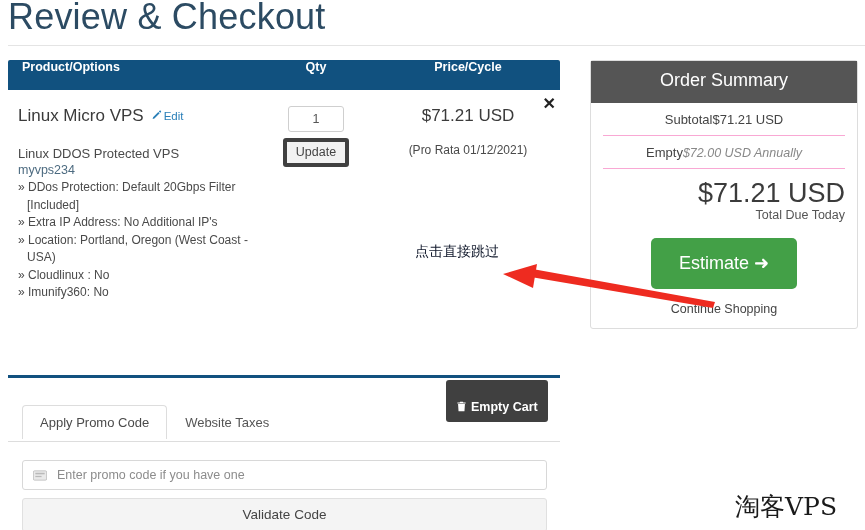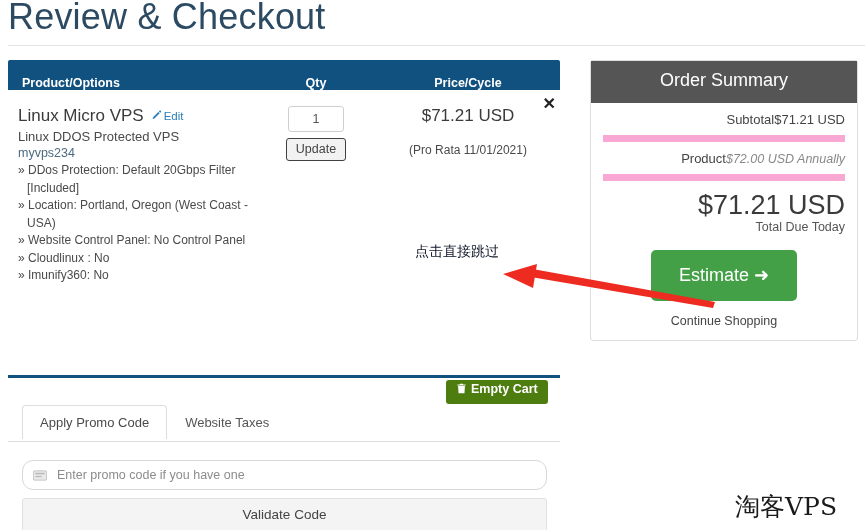--- a/index.html
+++ b/index.html
@@ -44,21 +44,21 @@
     top: 60px;
     width: 552px;
   }
   .cart-head {
     display: flex;
     background: #11517f;
     color: #ffffff;
     font-size: 12.5px;
     font-weight: bold;
     height: 30px;
-    align-items: flex-end;
+    align-items: flex-start;
     border-radius: 2px 2px 0 0;
   }
   .col-prod { width: 248px; padding-left: 14px; box-sizing: border-box; }
   .col-qty  { width: 120px; text-align: center; }
   .col-price{ width: 184px; text-align: center; }
 
   .cart-body {
     display: flex;
     padding-top: 16px;
     position: relative;
@@ -81,21 +81,21 @@
   }
   .pencil {
     display: inline-block;
     vertical-align: -1px;
     margin-right: 2px;
   }
   .prod-desc {
     font-size: 13px;
     color: #4a4a4a;
     line-height: 17px;
-    margin-top: 2px;
+    margin-top: 19px;
   }
   .prod-domain {
     font-size: 12.5px;
     color: #4d6b80;
     line-height: 17px;
   }
   .opt-list {
     margin: 0;
     padding: 0;
     list-style: none;
@@ -116,21 +116,21 @@
     color: #555;
     font-family: "Liberation Sans", sans-serif;
     background: #fff;
     box-sizing: border-box;
     padding: 0;
   }
   .update-btn {
     margin-top: 6px;
     display: inline-block;
     background: #f2f2f2;
-    border: 1px solid #404040;
+    border: 4px solid #404040;
     border-radius: 3px;
     font-size: 12.5px;
     color: #444;
     padding: 3px 9px 4px;
     font-family: "Liberation Sans", sans-serif;
     cursor: pointer;
   }
 
   .price-cell { width: 184px; text-align: center; }
   .price-main { font-size: 17px; color: #3b3b3b; }
@@ -155,25 +155,25 @@
     width: 552px;
     height: 3px;
     background: #11517f;
   }
 
   
   .empty-cart {
     position: absolute;
     left: 446px;
     top: 380px;
-    background: #4d7c0f;
+    background: #404040;
     color: #fff;
     font-size: 12.5px;
     font-weight: bold;
-    padding: 2px 10px 7px;
+    padding: 20px 10px 7px;
     border-radius: 3px;
     cursor: pointer;
     white-space: nowrap;
   }
   .trash { display: inline-block; vertical-align: -1px; margin-right: 4px; }
 
   
   .tabs {
     position: absolute;
     left: 22px;
@@ -209,21 +209,21 @@
   .promo-wrap {
     position: absolute;
     left: 22px;
     top: 460px;
     width: 525px;
   }
   .promo-input-row {
     display: flex;
     align-items: center;
     border: 1px solid #d8d8d8;
-    border-radius: 11px;
+    border-radius: 3px;
     height: 30px;
     background: #fff;
     box-sizing: border-box;
   }
   .promo-icon {
     margin: 0 8px 0 10px;
     display: inline-flex;
     align-items: center;
   }
   .promo-input {
@@ -265,26 +265,26 @@
   .summary-head {
     background: #555555;
     color: #ffffff;
     font-size: 18px;
     text-align: center;
     padding: 9px 0 12px;
   }
   .summary-body { padding: 0 12px; }
   .sum-row {
     display: flex;
-    justify-content: flex-end;
+    justify-content: center;
     align-items: baseline;
     font-size: 13px;
     color: #444;
     padding: 9px 0 8px;
-    border-bottom: 7px solid #f9a8d4;
+    border-bottom: 1px solid #f9a8d4;
   }
   .sum-row:last-of-type { border-bottom: none; }
   .sum-val-italic { font-style: italic; color: #888; font-size: 12.5px; }
   .total-block { text-align: right; padding: 10px 0 4px; }
   .total-amount { font-size: 27px; color: #3b3b3b; line-height: 1.05; }
   .total-label { font-size: 12.5px; color: #555; margin-top: 1px; }
   .checkout-wrap { text-align: center; padding: 12px 0 6px; }
   .checkout-btn {
     display: inline-block;
     background: #43a047;
@@ -352,35 +352,35 @@
   <div class="cart-body">
 
     <div class="prod-cell">
       <span class="prod-name">Linux Micro VPS</span><span class="edit-link"><span class="pencil"><svg width="11" height="11" viewBox="0 0 16 16">
               <path d="M12.3 1.2a1.4 1.4 0 0 1 2 2l-.9.9-2-2 .9-.9zM10.6 2.9l2 2L5 12.5l-2.6.6.6-2.6 7.6-7.6z" fill="#2a7fb8"></path>
             </svg></span><span>Edit</span></span>
       <div class="prod-desc">Linux DDOS Protected VPS</div>
       <div class="prod-domain">myvps234</div>
       <ul class="opt-list">
         <li>» DDos Protection: Default 20Gbps Filter [Included]</li>
+        <li>» Extra IP Address: No Additional IP's</li>
         <li>» Location: Portland, Oregon (West Coast - USA)</li>
-        <li>» Website Control Panel: No Control Panel</li>
         <li>» Cloudlinux : No</li>
         <li>» Imunify360: No</li>
       </ul>
     </div>
 
     <div class="qty-cell">
       <input class="qty-input" type="text" value="1" style="">
       <div class="update-btn">Update</div>
     </div>
 
     <div class="price-cell">
       <div class="price-main">$71.21 USD</div>
-      <div class="price-prorata">(Pro Rata 11/01/2021)</div>
+      <div class="price-prorata">(Pro Rata 01/12/2021)</div>
     </div>
 
     <div class="remove-x">✕</div>
   </div>
 </div>
 
 <div class="cart-rule"></div>
 
 <div class="empty-cart"><span class="trash"><svg width="11" height="11" viewBox="0 0 16 16">
         <path d="M6 1h4l.6 1H14v1.6H2V2h3.4L6 1zM3 4.4h10L12.3 15H3.7L3 4.4z" fill="#ffffff"></path>
@@ -409,21 +409,21 @@
 <div class="summary">
   <div class="summary-head">Order Summary</div>
   <div class="summary-body">
 
     <div class="sum-row">
       <span>Subtotal</span>
       <span>$71.21 USD</span>
     </div>
 
     <div class="sum-row">
-      <span>Product</span>
+      <span>Empty</span>
       <span class="sum-val-italic">$72.00 USD Annually</span>
     </div>
 
     <div class="total-block">
       <div class="total-amount">$71.21 USD</div>
       <div class="total-label">Total Due Today</div>
     </div>
 
     <div class="checkout-wrap">
       <button class="checkout-btn">Estimate ➜</button>

